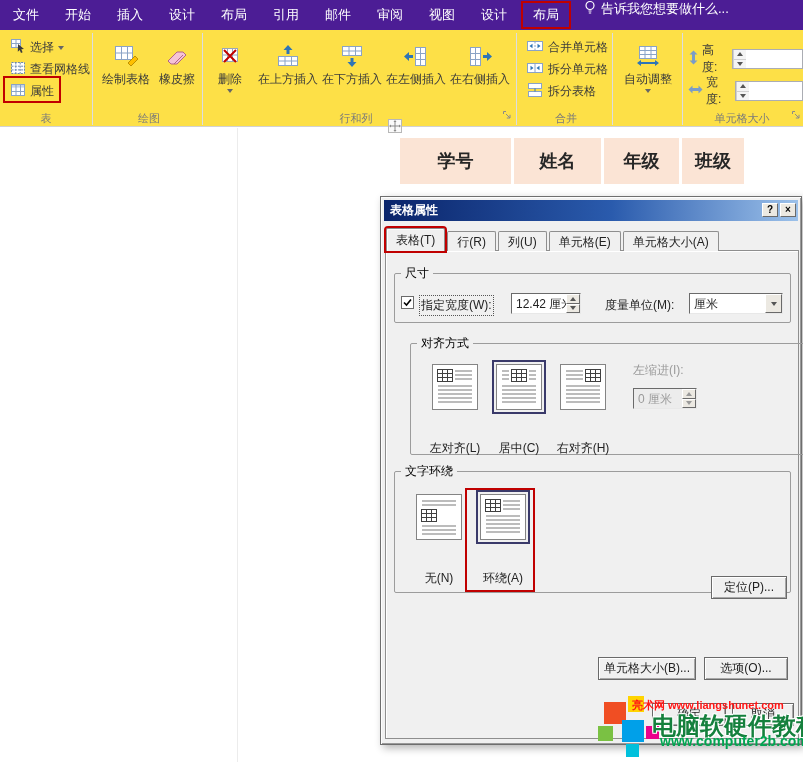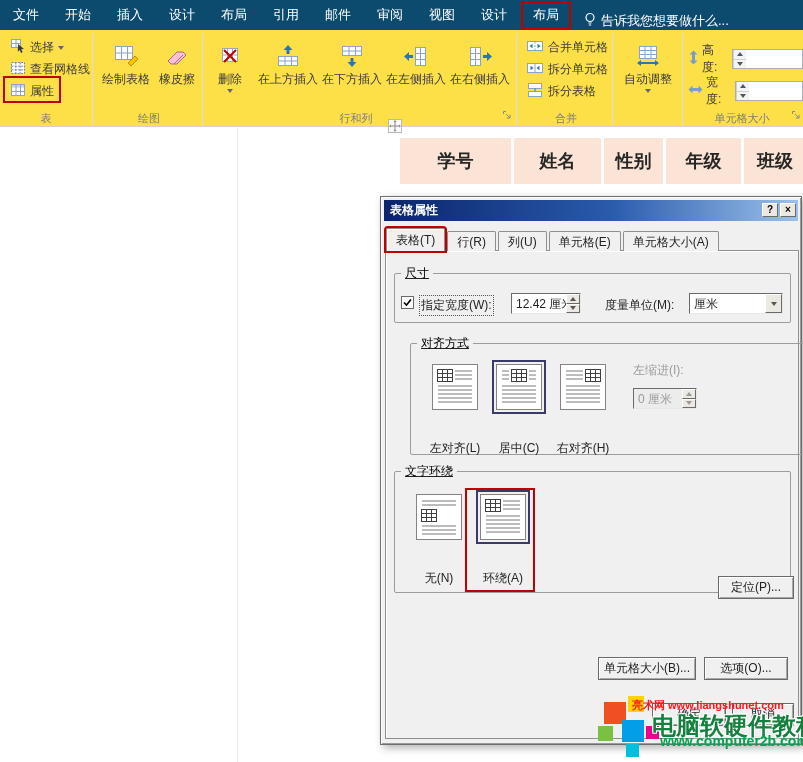--- a/index.html
+++ b/index.html
@@ -1,21 +1,21 @@
 <!DOCTYPE html>
 <html><head>
 <meta charset="utf-8">
 <style>
   * { margin:0; padding:0; box-sizing:border-box; }
   html,body { width:803px; height:762px; }
   body { font-family:"Liberation Sans","DejaVu Sans",sans-serif; font-size:12px; color:#222; }
   #screen { position:relative; width:803px; height:762px; background:#fff; overflow:hidden; }
 
   
-  .topbar { position:absolute; left:0; top:0; width:803px; height:30px; background:#0c4a6e; display:flex; align-items:flex-end; color:#fff; }
+  .topbar { position:absolute; left:0; top:0; width:803px; height:30px; background:#4c1d95; display:flex; align-items:flex-start; color:#fff; }
   .tab { padding:0 13px; line-height:30px; font-size:13px; white-space:nowrap; cursor:default; }
   .tab.red-annot { outline:2px solid #c00000; outline-offset:-3px; }
   .tellme { display:flex; align-items:center; gap:5px; font-size:13px; padding-left:12px; white-space:nowrap; }
 
   
   .ribbon { position:absolute; left:0; top:30px; width:803px; height:97px; background:#fde047; border-bottom:1px solid #d2d2d2; }
   .vsep { position:absolute; top:3px; height:92px; width:1px; background:#dcdde2; }
   .grp-label { position:absolute; bottom:1px; height:14px; line-height:14px; font-size:11px; color:#7a7a7a; text-align:center; }
   .sbtn { position:absolute; height:22px; display:flex; align-items:center; gap:4px; padding:0 4px; font-size:12px; color:#3b3b3b; white-space:nowrap; }
   .lbtn { position:absolute; top:6px; display:flex; flex-direction:column; align-items:center; font-size:12px; color:#3b3b3b; text-align:center; }
@@ -48,21 +48,21 @@
                color:#fff; font-weight:bold; font-size:12px; display:flex; align-items:center; padding-left:6px; }
   .dlg-ctls { position:absolute; right:5px; top:6px; display:flex; gap:2px; }
   .dlg-ctl { width:16px; height:14px; background:#ece9e2; border:1px solid; border-color:#fff #6a6a6a #6a6a6a #fff;
              font-size:10px; line-height:11px; text-align:center; color:#000; font-weight:bold; cursor:default; }
   .dlg-tabs { position:absolute; left:5px; top:31px; display:flex; align-items:flex-end; z-index:5; }
   .dtab { height:20px; line-height:20px; padding:0 9px; font-size:12px; background:#f0f0f0;
           border:1px solid #8e8e8e; border-bottom:none; border-radius:2px 2px 0 0; margin-right:2px; }
   .dtab.active { height:23px; line-height:23px; box-shadow:inset 1px 1px 0 #fff; position:relative; z-index:6; outline:2px solid #c00000; outline-offset:0px; }
   .dlg-panel { position:absolute; left:4px; top:53px; width:414px; height:489px; background:#f0f0f0;
                border:1px solid #8e8e8e; box-shadow:inset 1px 1px 0 #fff; }
-  fieldset.grp { position:absolute; border:1px solid #9c9c9c; border-radius:2px;text-decoration:underline; }
+  fieldset.grp { position:absolute; border:1px solid #9c9c9c; border-radius:2px; }
   fieldset.grp legend { font-size:12px; padding:0 4px; margin-left:6px; color:#000; }
   .cbox { position:absolute; width:13px; height:13px; background:#fff; border:1px solid #6a6a6a; display:flex; align-items:center; justify-content:center; }
   .dashed-lab { position:absolute; font-size:12px; outline:1px dotted #555; outline-offset:1px; white-space:nowrap; }
   .plain-lab { position:absolute; font-size:12px; white-space:nowrap; }
   .gray-lab { color:#9a9a9a; }
   .cfield { position:absolute; display:flex; background:#fff; border:1px solid; border-color:#6a6a6a #e8e8e8 #e8e8e8 #6a6a6a; height:21px; }
   .cfield .val { flex:1; font-size:12px; padding:2px 0 0 4px; white-space:nowrap; overflow:hidden; }
   .cfield.disabled { background:#ececec; }
   .cfield.disabled .val { color:#9a9a9a; }
   .cspin { width:14px; display:flex; flex-direction:column; }
@@ -303,21 +303,20 @@
 
   <div class="page-edge"></div>
   <div class="move-handle"><svg width="14" height="14">
         <rect x="0.5" y="0.5" width="13" height="13" fill="#fafafa" stroke="#b8b8b8"></rect>
         <path d="M7 2.5v9 M2.5 7h9" stroke="#8a8a8a"></path>
         <path d="M7 1 L5.5 3 H8.5 Z M7 13 L5.5 11 H8.5 Z M1 7 L3 5.5 V8.5 Z M13 7 L11 5.5 V8.5 Z" fill="#8a8a8a"></path>
       </svg></div>
   <div class="doc-row">
     <div class="hcell" style="width:111px">学号</div>
     <div class="hcell" style="width:87px">姓名</div>
-    <div class="hcell" style="width:59px">性别</div>
     <div class="hcell" style="width:75px">年级</div>
     <div class="hcell" style="width:62px">班级</div>
   </div>
 
   <div class="dialog">
     <div class="dlg-title">
       <span>表格属性</span>
     </div>
     <div class="dlg-ctls">
       <div class="dlg-ctl">?</div>
@@ -424,21 +423,21 @@
           <div class="obox">
               <svg width="40" height="40">
                 <rect x="2.5" y="2.5" width="15" height="12" fill="#fff" stroke="#404040"></rect>
                 <path d="M2.5 6.5h15 M2.5 10.5h15 M7.5 2.5v12 M12.5 2.5v12" stroke="#404040"></path>
                 <path d="M20 4h17 M20 8h17 M20 12h17 M3 19h34 M3 23h34 M3 27h34 M3 31h34 M3 35h34" stroke="#bcbcbc" stroke-width="2"></path>
               </svg>
             </div>
           <div class="olabel">环绕(A)</div>
         </div>
         <div class="annot" style="left:70px;top:8px;width:70px;height:104px"></div>
-        <div class="btn" style="left:323px;top:96px;width:76px;height:23px">定位(P)...</div>
+        <div class="btn" style="left:316px;top:96px;width:76px;height:23px">定位(P)...</div>
       </fieldset>
 
       <div class="btn" style="left:212px;top:406px;width:98px;height:23px">单元格大小(B)...</div>
       <div class="btn" style="left:318px;top:406px;width:84px;height:23px">选项(O)...</div>
       <div class="btn" style="left:266px;top:452px;width:74px;height:23px">确定</div>
       <div class="btn" style="left:346px;top:452px;width:62px;height:23px">取消</div>
     </div>
   </div>
 
   <div class="watermark">

